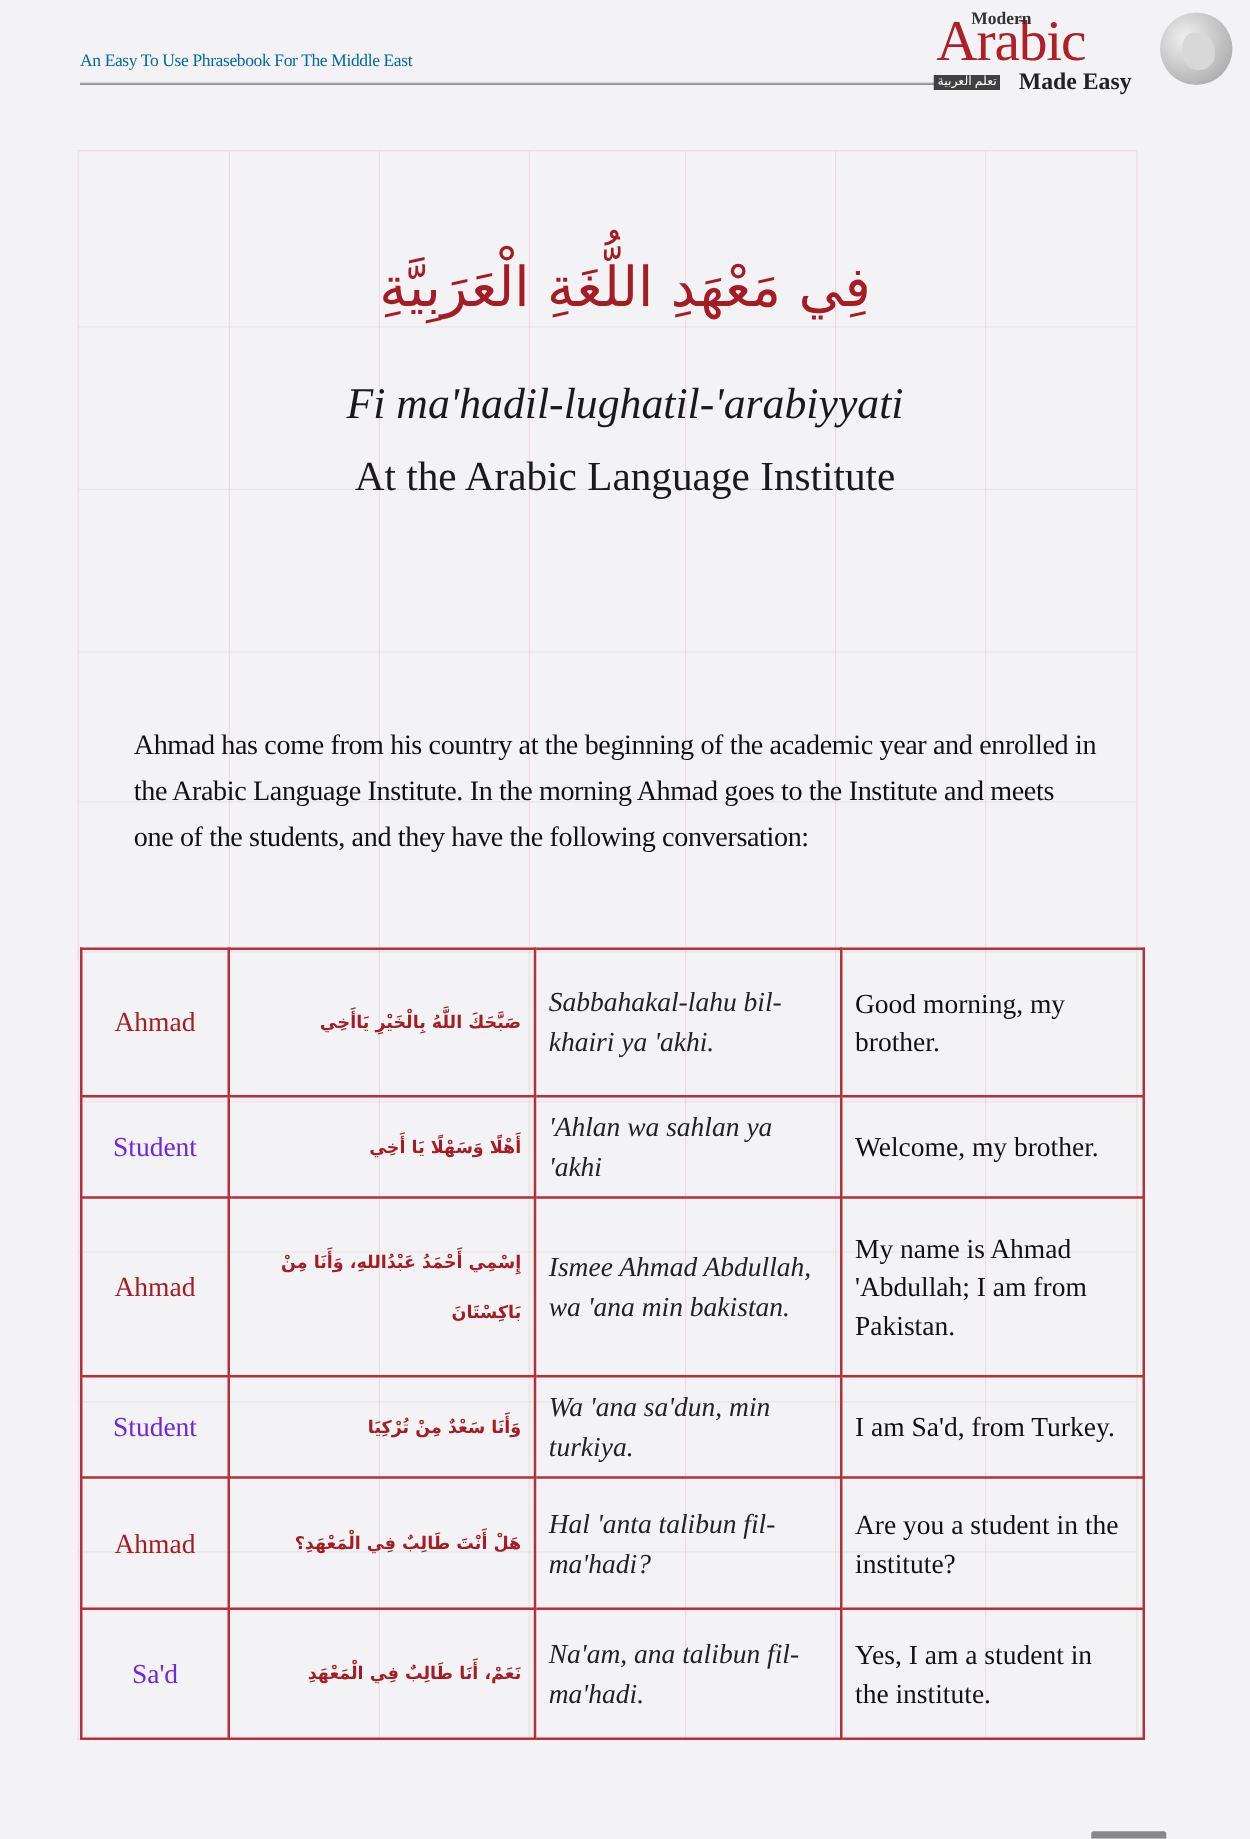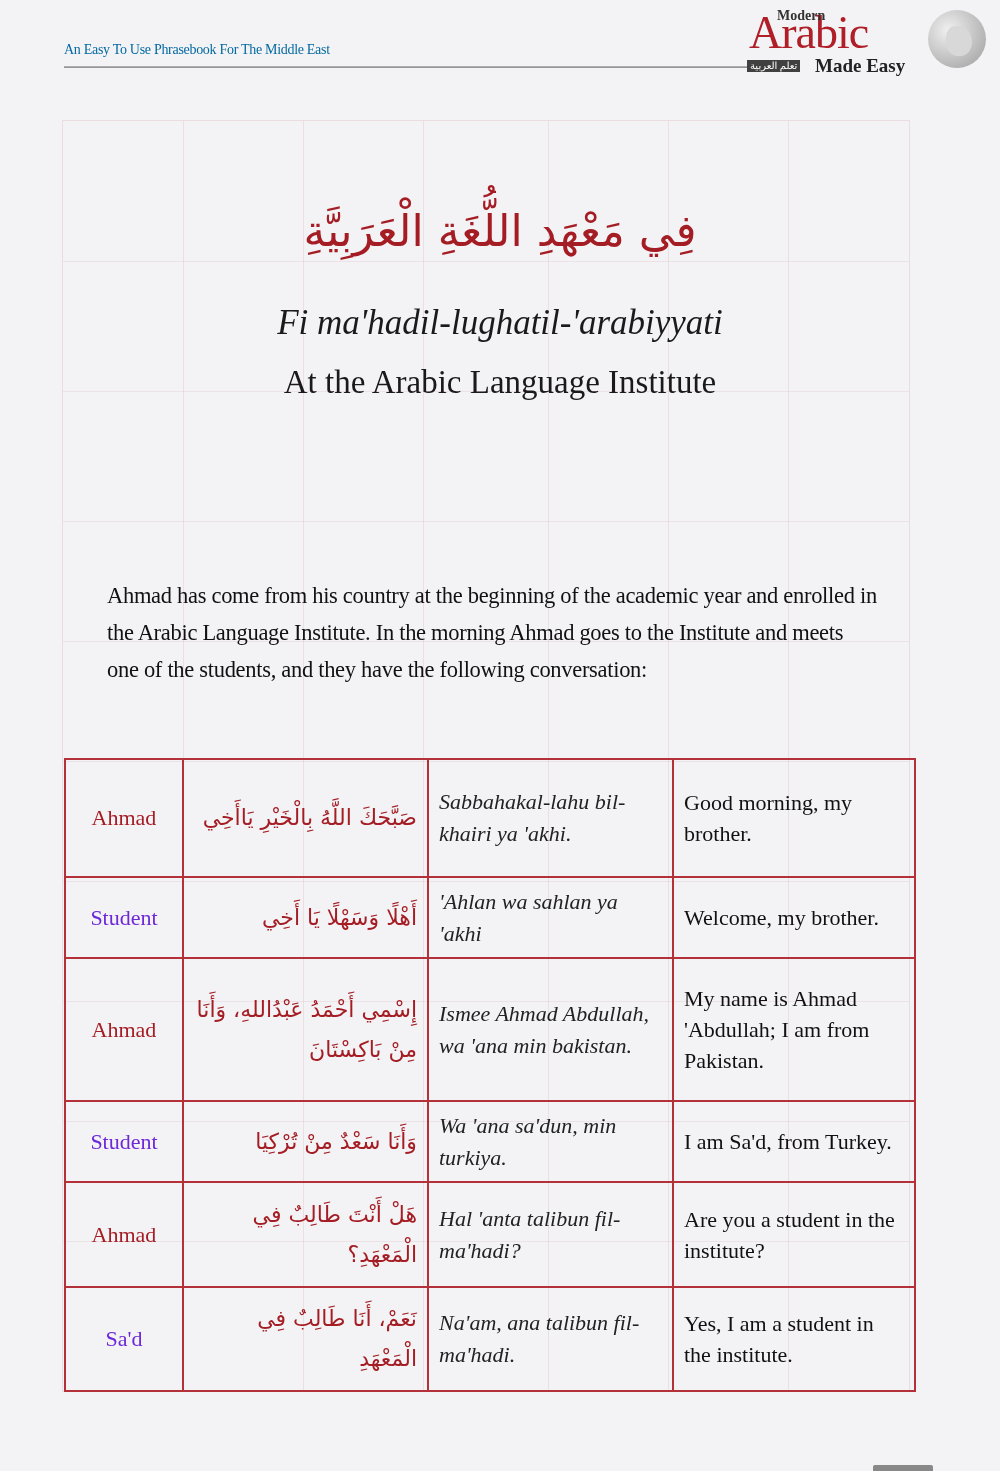--- a/index.html
+++ b/index.html
@@ -71,21 +71,21 @@
 
   
   .dialogue {
     position: absolute; left: 64px; top: 758px;
     border-collapse: collapse; table-layout: fixed;
   }
   .dialogue td {
     border: 2px solid #b4313a; padding: 0 10px; vertical-align: middle;
   }
   .col-speaker { width: 96px; font-size: 22px; text-align: center; }
-  .col-arabic  { width: 223px; direction: rtl; text-align: right; font-family: "DejaVu Sans", sans-serif; font-size: 22px; font-weight: normal; color: #a51d24; line-height: 40px; border-radius: 26px; }
+  .col-arabic  { width: 223px; direction: rtl; text-align: right; font-family: "DejaVu Sans", sans-serif; font-size: 14px; font-weight: bold; color: #a51d24; line-height: 40px; border-radius: 26px; }
   .col-translit{ width: 223px; font-style: italic; font-size: 22px; line-height: 32px; color: #222; border-radius: 15px; }
   .col-english { width: 220px; font-size: 22px; line-height: 31px; color: #111; padding-left: 14px; }
   .speaker-red { color: #a51d24; }
   .speaker-black { color: #6d28d9; margin-top: 40px; }
 
   .page-tab {
     position: absolute; left: 873px; top: 1465px; width: 60px; height: 6px; background: #888; border-radius: 2px 2px 0 0;
   }
 </style>
 </head>

